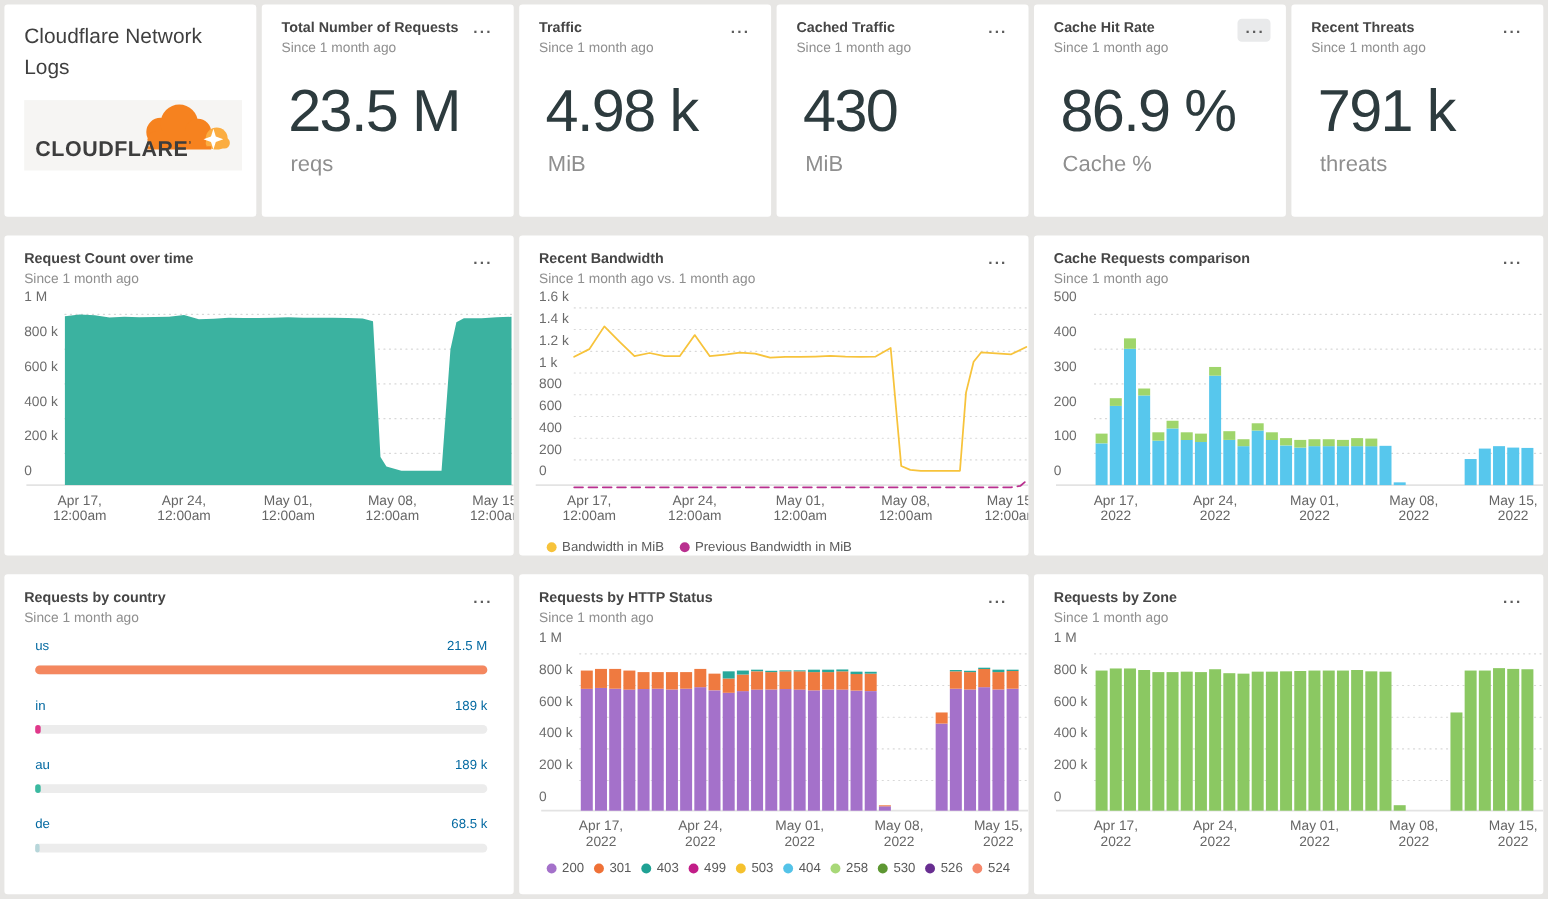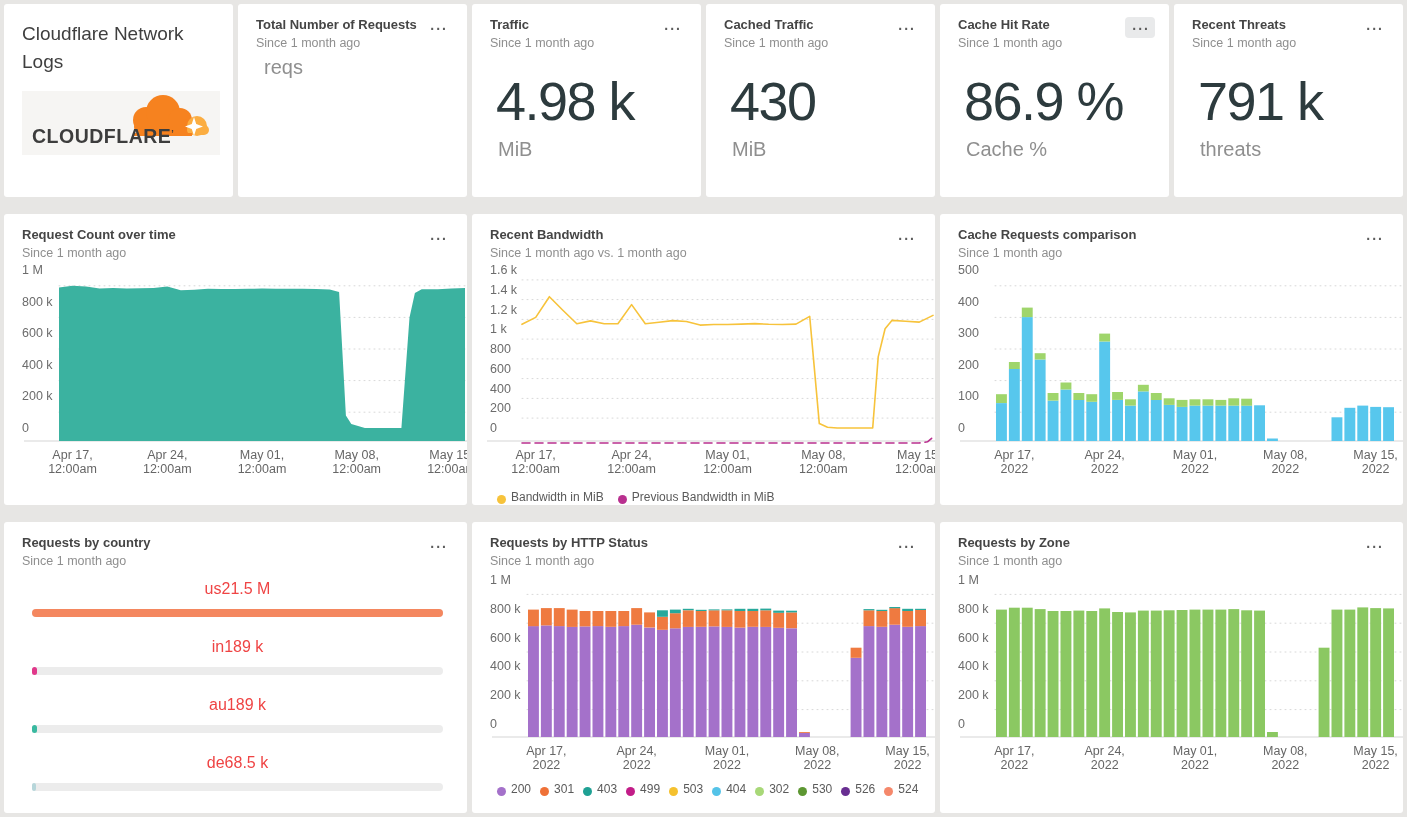--- a/index.html
+++ b/index.html
@@ -21,25 +21,25 @@
   .hero-title{font-size:19px;color:#3f3f3f;line-height:1.45;margin:16px 0 0 18px;width:190px}
   .logo-box{background:#f6f5f3;margin:16px 0 0 18px;width:198px;height:64px;position:relative}
   .logo-text{position:absolute;left:10px;bottom:7px;font-size:19.5px;font-weight:700;color:#3d3d3d;letter-spacing:.5px}
   .logo-cloud{position:absolute;right:4px;top:2px}
   svg.chart{display:block}
   .ytick{font-size:12.5px;fill:#6c6c6c}
   .xtick{font-size:12.5px;fill:#666;text-anchor:middle}
   .grid{stroke:#d8d8d8;stroke-width:1;stroke-dasharray:1 4;stroke-linecap:round}
   .axis{stroke:#e3e3e3;stroke-width:1.5}
   .legend{display:flex;gap:14px;margin:6px 0 0 25px;align-items:center;flex-wrap:nowrap}
-  .legend .li{display:flex;align-items:flex-end;gap:5px;font-size:12px;color:#5a5a5a;white-space:nowrap;cursor:pointer}
+  .legend .li{display:flex;align-items:center;gap:5px;font-size:12px;color:#5a5a5a;white-space:nowrap;cursor:pointer}
   .legend .dot{width:9px;height:9px;border-radius:50%;flex:0 0 auto}
   .country{padding:12px 24px 0 28px}
   .crow{margin-bottom:21px}
-  .crow .line1{display:flex;justify-content:center;font-size:16px;color:#ef4444;margin-bottom:11px}
+  .crow .line1{display:flex;justify-content:space-between;font-size:12px;color:#0369a1;margin-bottom:11px}
   .track{height:8px;background:#ececec;border-radius:4px;position:relative}
   .fill{position:absolute;left:0;top:0;height:8px;border-radius:4px}
 </style>
 </head>
 <body>
 
 <div class="wrap">
 
   <div class="row row1">
 
@@ -61,20 +61,21 @@
     </div>
 
     <div class="card">
       <div class="card-head">
         <div>
           <div class="title">Total Number of Requests</div>
           <div class="sub">Since 1 month ago</div>
         </div>
         <span class="menu">...</span>
       </div>
+      <div class="big">23.5 M</div>
       <div class="unit">reqs</div>
     </div>
 
     <div class="card">
       <div class="card-head">
         <div>
           <div class="title">Traffic</div>
           <div class="sub">Since 1 month ago</div>
         </div>
         <span class="menu">...</span>
@@ -465,21 +466,21 @@
           <span class="li">
             <span class="dot" style="background: rgb(245, 193, 46);"></span>
             <span>503</span>
           </span>
           <span class="li">
             <span class="dot" style="background: rgb(84, 195, 232);"></span>
             <span>404</span>
           </span>
           <span class="li">
             <span class="dot" style="background: rgb(168, 216, 120);"></span>
-            <span>302</span>
+            <span>258</span>
           </span>
           <span class="li">
             <span class="dot" style="background: rgb(93, 151, 50);"></span>
             <span>530</span>
           </span>
           <span class="li">
             <span class="dot" style="background: rgb(104, 46, 145);"></span>
             <span>526</span>
           </span>
           <span class="li">

